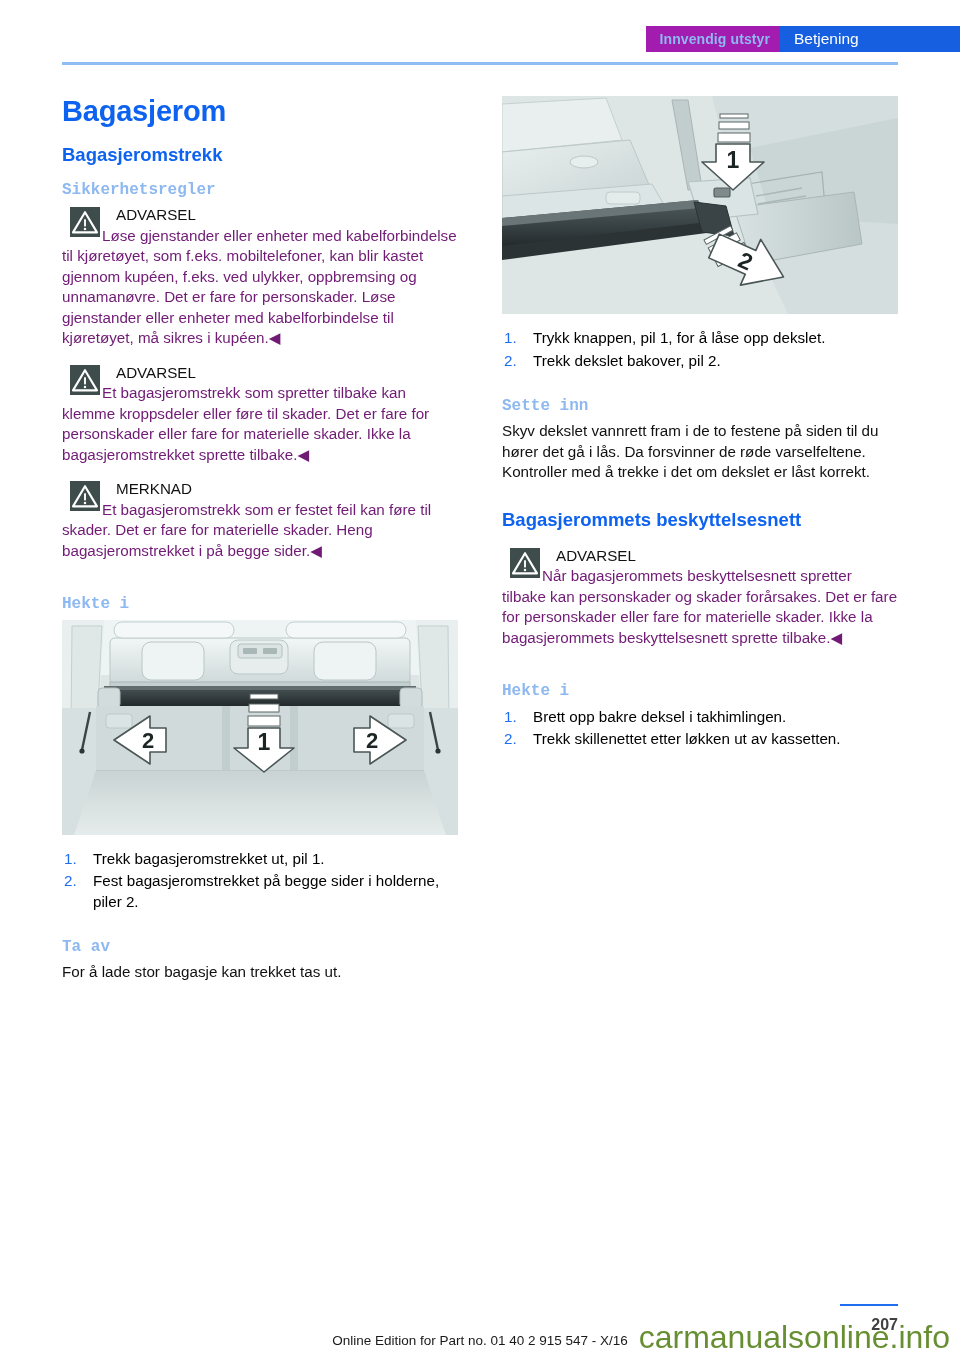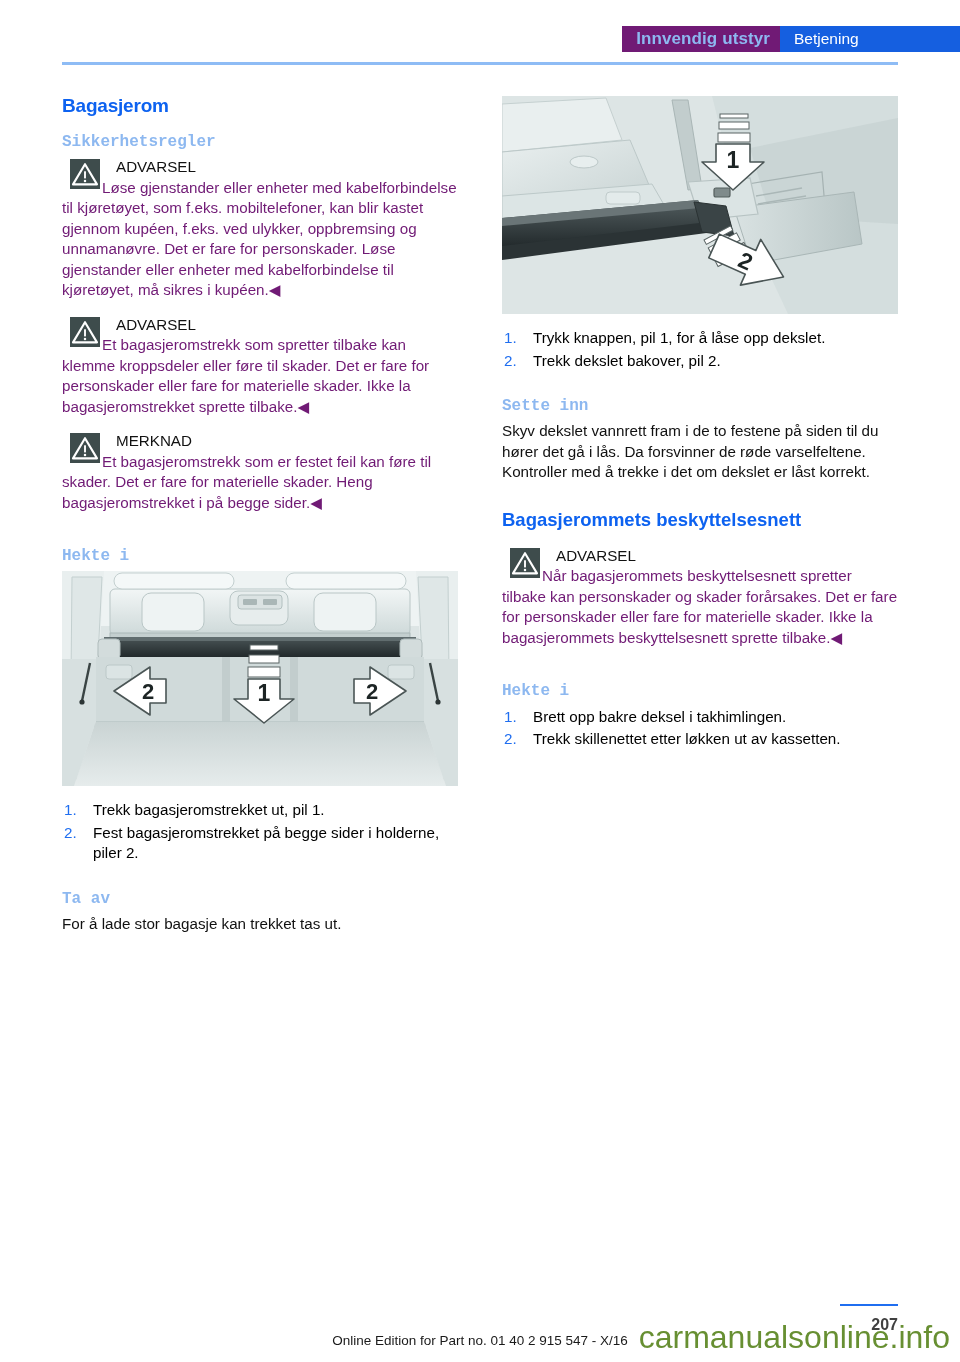--- a/index.html
+++ b/index.html
@@ -18,27 +18,27 @@
   
   .page-header {
     position: absolute;
     top: 26px; left: 0; right: 0;
     height: 26px;
     display: flex;
     justify-content: flex-end;
     align-items: stretch;
   }
   .hdr-chapter {
-    font-size: 17px;
+    font-size: 14px;
     font-weight: bold;
     color: #8db8f0;
     letter-spacing: .1px;
     display: flex; align-items: center;
     padding: 0 10px 0 14px;
-    background: #701a75;
+    background: #a21caf;
   }
   .hdr-section {
     font-size: 15.5px;
     font-weight: normal;
     color: #ffffff;
     background: #155fe0;
     display: flex; align-items: center;
     padding: 0 12px 0 14px;
     min-width: 180px;
   }
@@ -54,21 +54,21 @@
     position: absolute;
     top: 96px; left: 62px;
     width: 836px;
     display: flex;
     gap: 44px;
   }
   .col { width: 396px; }
 
   
   h1.doc-title {
-    font-size: 19px;
+    font-size: 29px;
     font-weight: bold;
     color: #0d62f0;
     margin: 0 0 16px 0;
     letter-spacing: -0.2px;
     line-height: 1.1;
   }
   h2.h-blue {
     font-size: 18.5px;
     font-weight: bold;
     color: #0d62f0;
@@ -204,20 +204,21 @@
   <div class="hdr-section">Betjening</div>
 </div>
 <div class="hdr-rule"></div>
 
 <div class="columns">
 
   <div class="col">
 
     <h1 class="doc-title">Bagasjerom</h1>
 
+    <h2 class="h-blue">Bagasjeromstrekk</h2>
 
     <h3 class="h-lightblue">Sikkerhetsregler</h3>
 
     <div class="warn">
       <span class="warn-icon">
         <svg viewBox="0 0 30 30" width="30" height="30" aria-hidden="true">
           <rect x="0" y="0" width="30" height="30" fill="#3e4c4c"></rect>
           <path d="M15 5.2 L27 25.4 L3 25.4 Z" fill="none" stroke="#ffffff" stroke-width="2.1" stroke-linejoin="round"></path>
           <rect x="14.05" y="12.3" width="1.9" height="7.1" fill="#ffffff"></rect>
           <circle cx="15" cy="22" r="1.25" fill="#ffffff"></circle>

